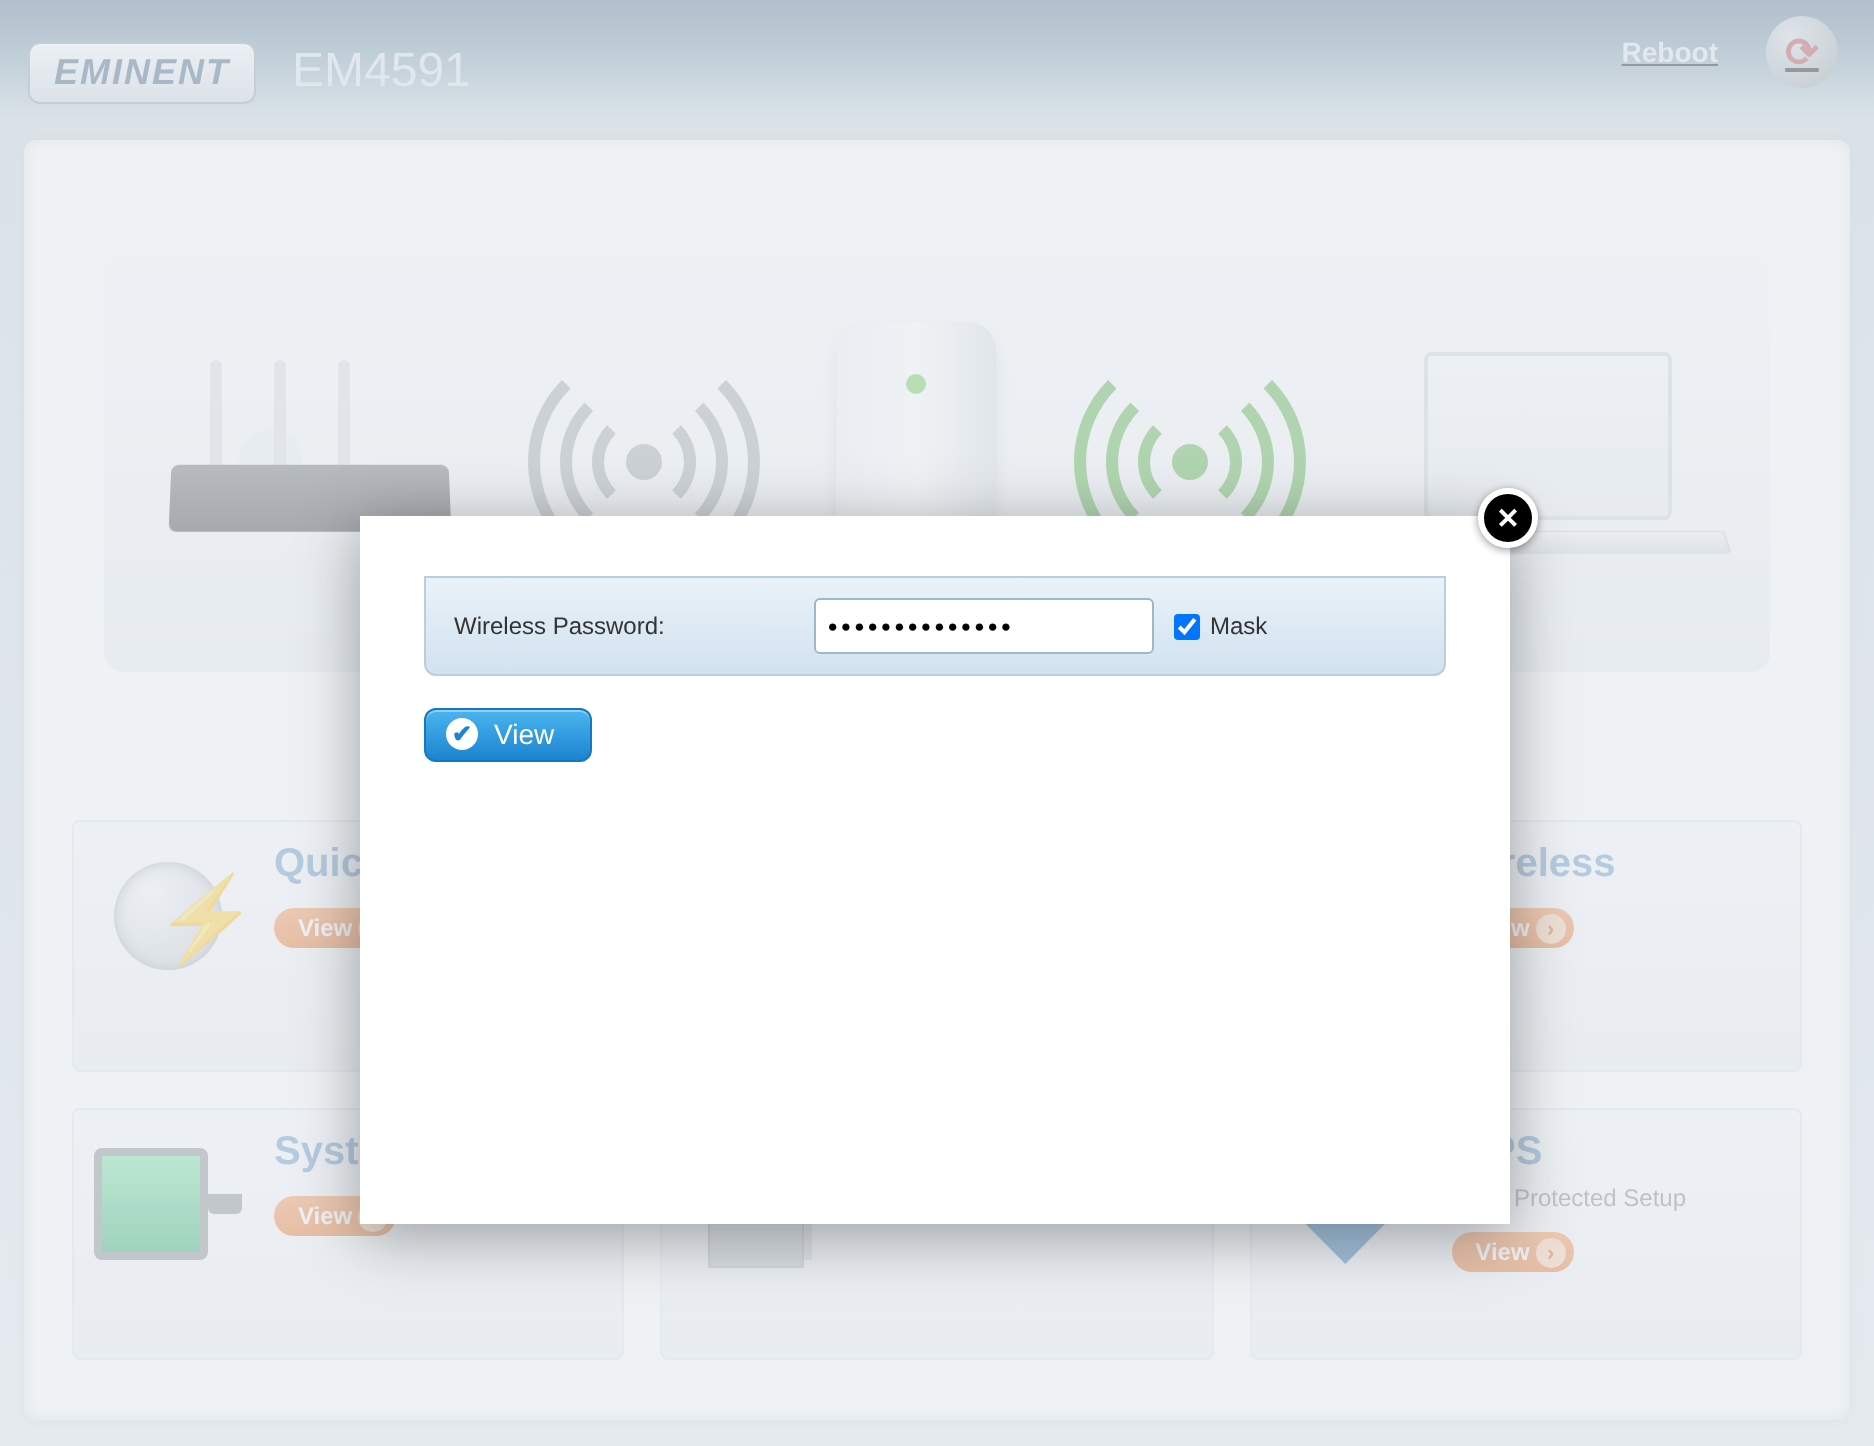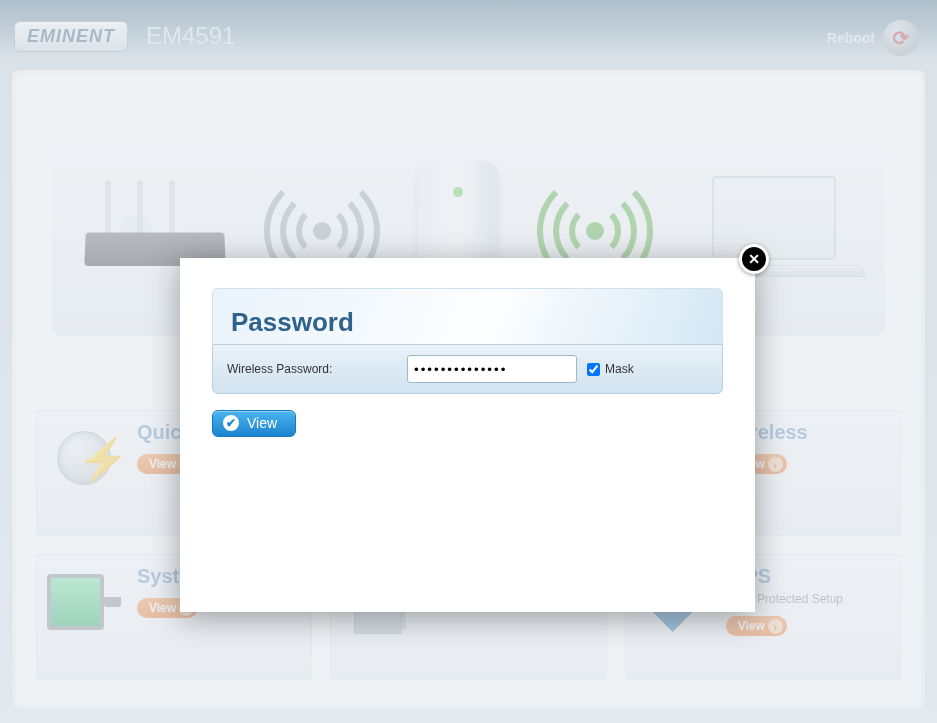--- a/index.html
+++ b/index.html
@@ -36,24 +36,25 @@
   font-size: 18px;
 }
 .model {
   color: #d3dfe8;
   font-size: 24px;
   margin-left: 18px;
 }
 .reboot-wrap {
   position: absolute;
   right: 18px;
-  top: 20px;
+  top: 8px;
   display: flex;
   align-items: center;
-  gap: 8px;
+  gap: 24px;
+  text-decoration: underline;
 }
 .reboot-label {
   color: #d9e2ea;
   font-weight: bold;
   font-size: 14px;
 }
 .reboot-icon {
   width: 36px; height: 36px;
   border-radius: 50%;
   background: radial-gradient(circle at 35% 30%, #cfd8de, #818f99);
@@ -437,23 +438,20 @@
     </div>
   </div>
 </div>
 
 <div class="overlay"></div>
 
 <div class="modal">
   <div class="close">✕</div>
 
   <div class="modal-card">
-    <div class="modal-header">
-      <h2>Password</h2>
-    </div>
     <div class="modal-row">
       <span class="label">Wireless Password:</span>
       <input type="password" value="••••••••••••••" style="">
       <span class="mask-wrap">
         <input type="checkbox" checked="" style="">
         <span>Mask</span>
       </span>
     </div>
   </div>
 

